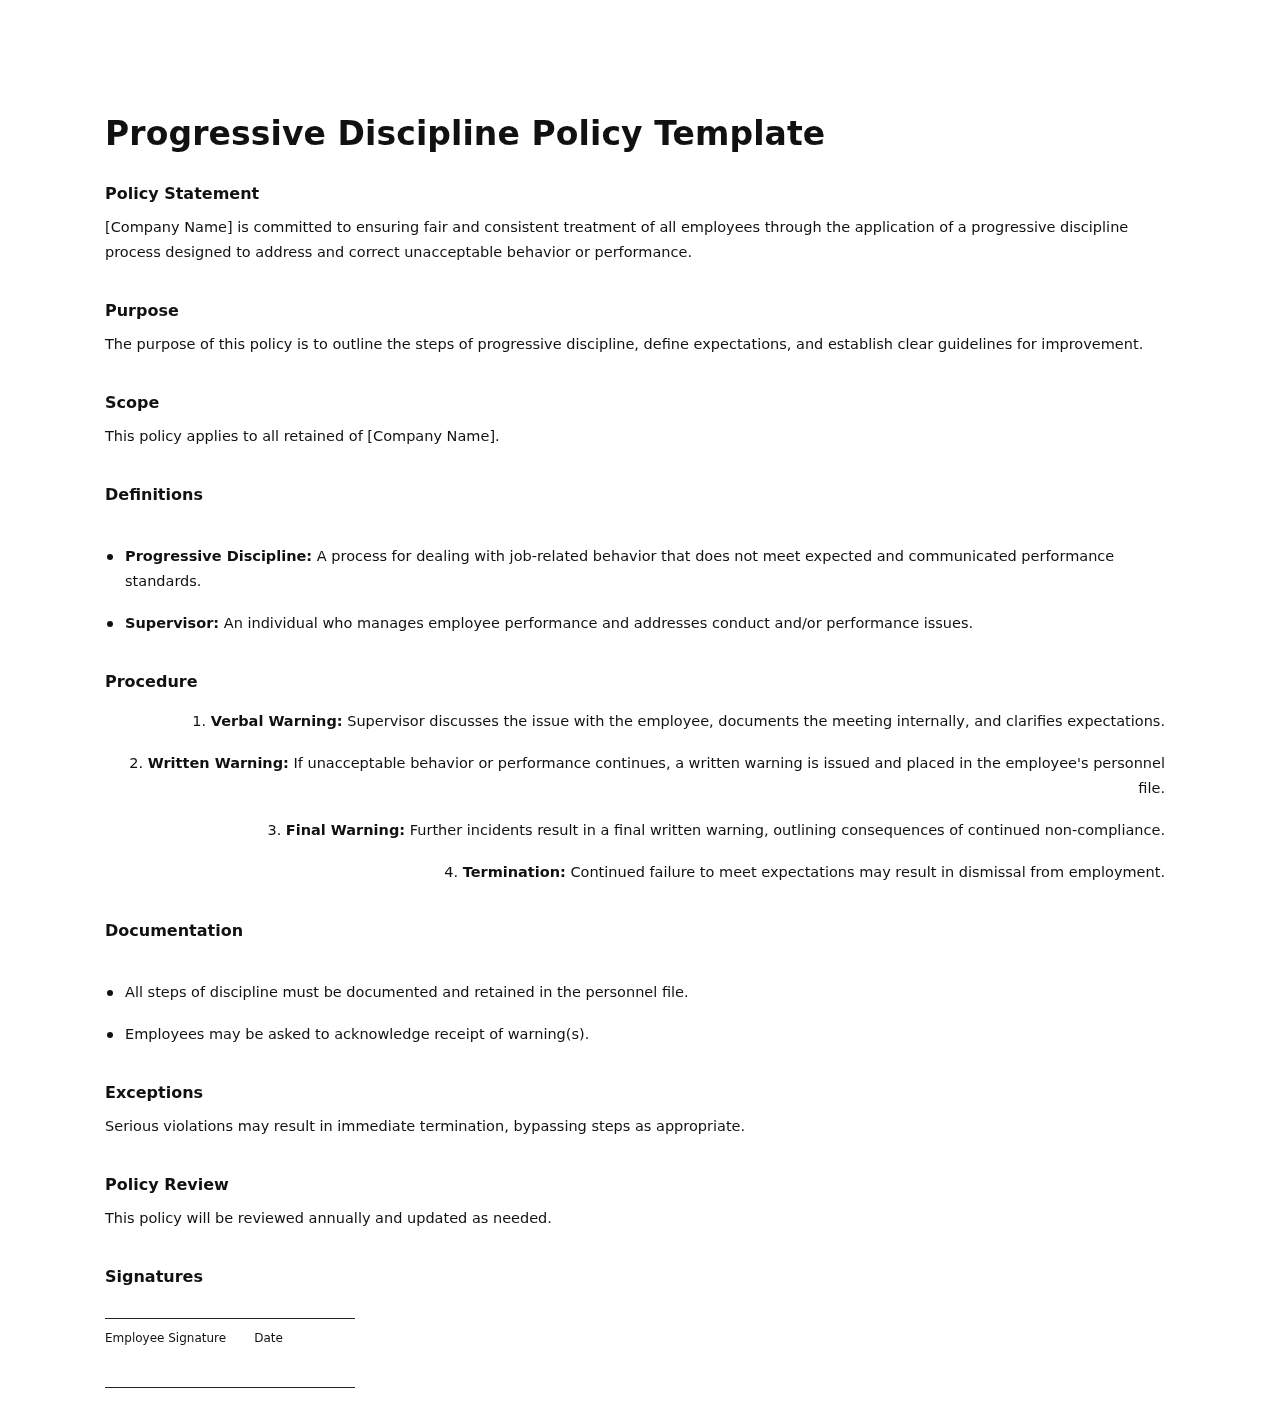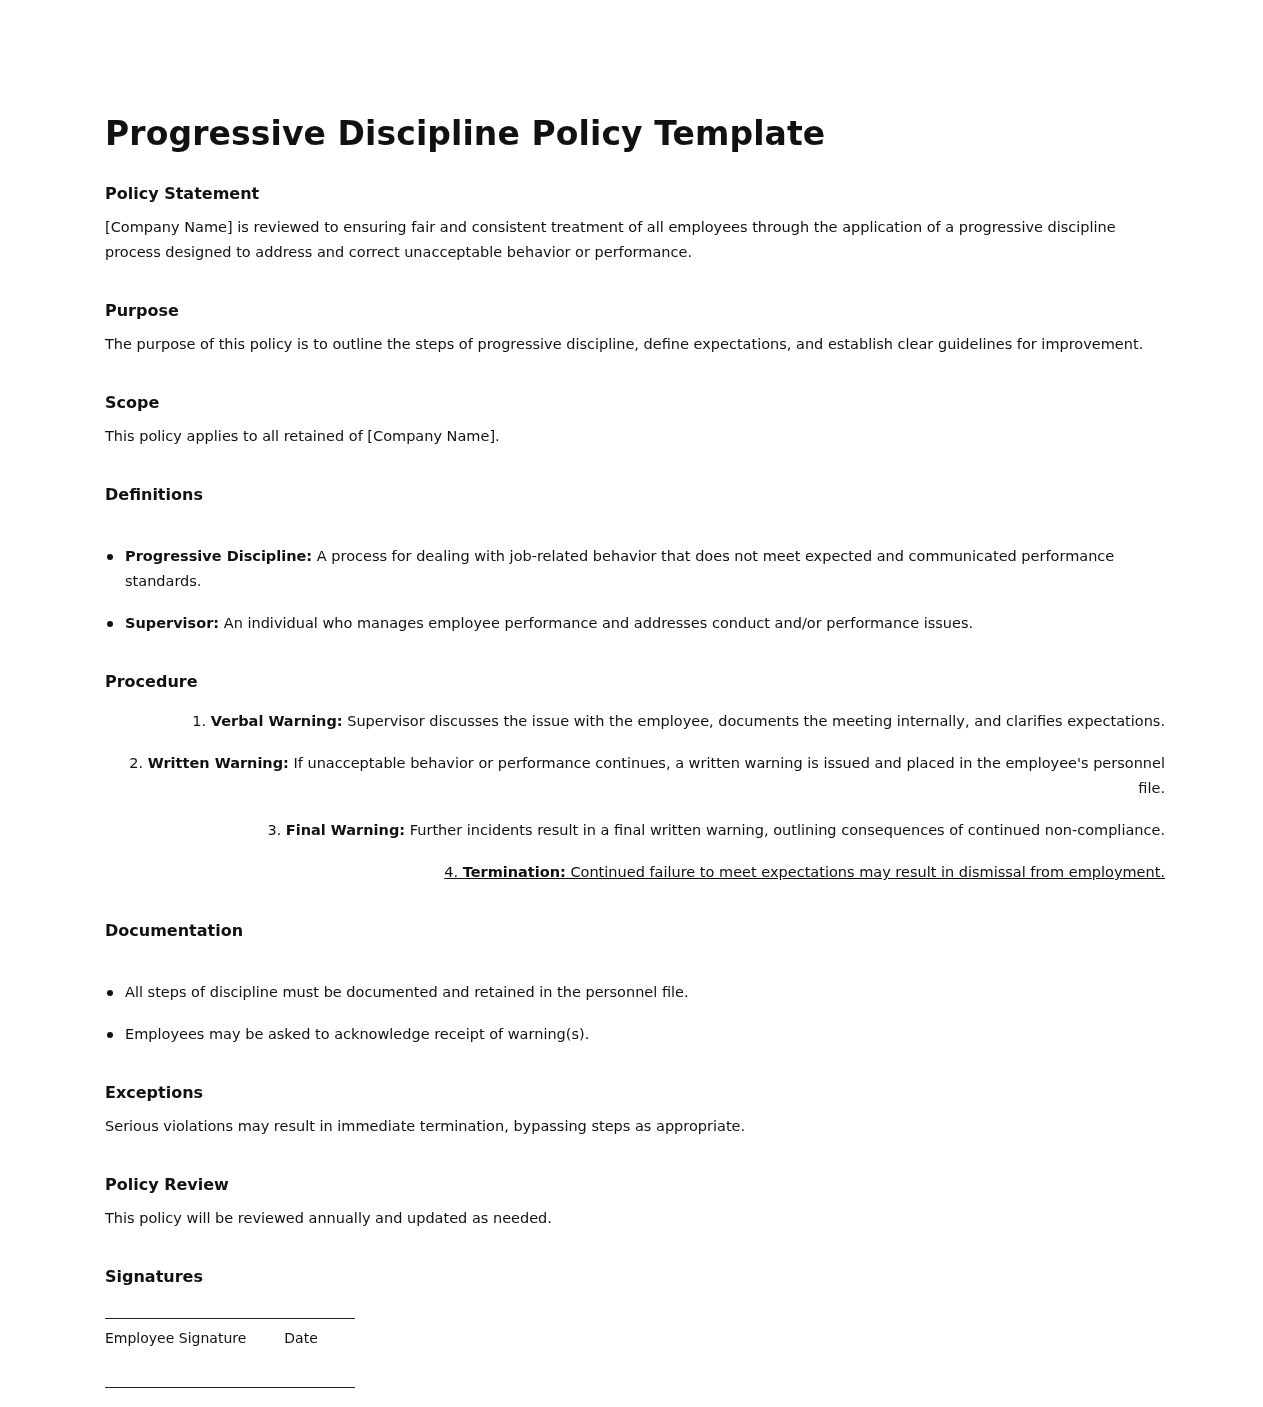--- a/index.html
+++ b/index.html
@@ -68,57 +68,56 @@
       list-style: none;
       padding-left: 24px;
       margin-top: 14px;
     }
     ol.steps li {
       margin-bottom: 17px;
       text-align: right;
     }
     ol.steps li:last-child {
       margin-bottom: 4px;
-      text-decoration: underline;
     }
     .defs {
       margin-top: 10px;
     }
     .term {
       font-weight: bold;
     }
     .sig-block {
       margin-top: 28px;
     }
     .sig-line {
       width: 250px;
       height: 0;
       border-top: 1px solid #222222;
     }
     .sig-labels {
-      font-size: 14px;
+      font-size: 12px;
       line-height: 20px;
       margin-top: 9px;
       display: flex;
-      gap: 38px;
+      gap: 28px;
     }
     .sig-line.second {
       margin-top: 39px;
     }
   </style>
 </head>
 <body>
 
 <div class="page">
 
   <h1>Progressive Discipline Policy Template</h1>
 
   <section>
     <h2>Policy Statement</h2>
-    <p>[Company Name] is reviewed to ensuring fair and consistent treatment of all employees through the application of a progressive discipline process designed to address and correct unacceptable behavior or performance.</p>
+    <p>[Company Name] is committed to ensuring fair and consistent treatment of all employees through the application of a progressive discipline process designed to address and correct unacceptable behavior or performance.</p>
   </section>
 
   <section>
     <h2>Purpose</h2>
     <p>The purpose of this policy is to outline the steps of progressive discipline, define expectations, and establish clear guidelines for improvement.</p>
   </section>
 
   <section>
     <h2>Scope</h2>
     <p>This policy applies to all retained of [Company Name].</p>

